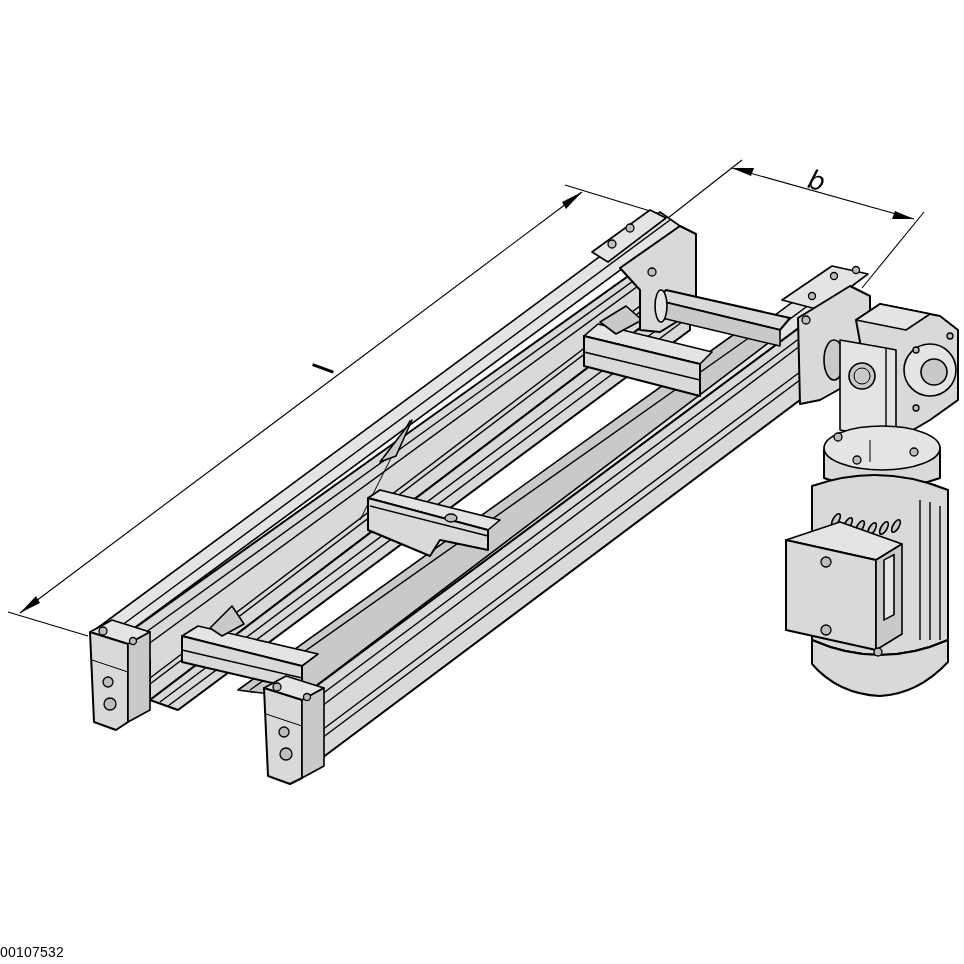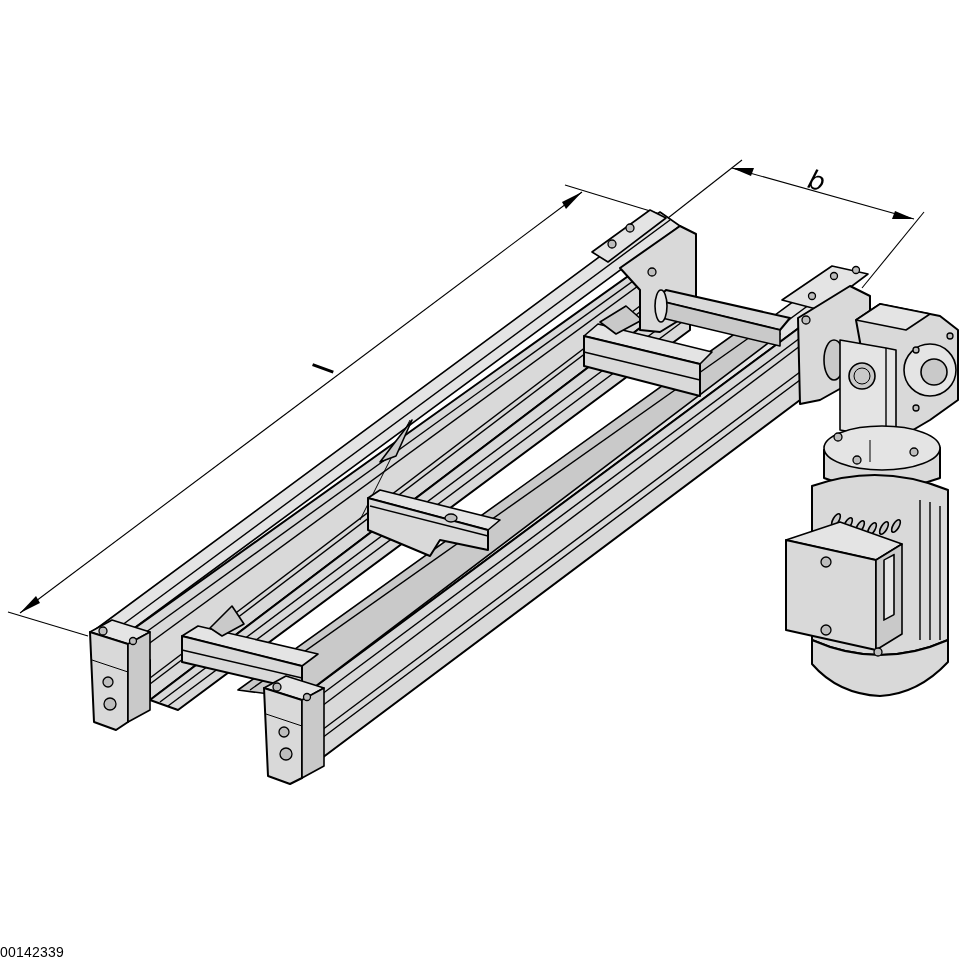--- a/index.html
+++ b/index.html
@@ -192,13 +192,13 @@
     <polygon class="part-light" points="786,540 840,522 902,544 876,560"></polygon>
     <polygon class="part" points="786,540 876,560 876,650 786,630"></polygon>
     <polygon class="part-dark" points="876,560 902,544 902,634 876,650"></polygon>
     <rect x="884" y="560" width="10" height="60" class="part-light" transform="skewY(-28) translate(0,470)"></rect>
     <circle class="hole" cx="826" cy="562" r="5"></circle>
     <circle class="hole" cx="826" cy="630" r="5"></circle>
     <circle class="hole" cx="878" cy="652" r="4"></circle>
   </g>
 </svg>
 
-<div class="drawing-id">00142339</div>
+<div class="drawing-id">00107532</div>
 
 </body></html>

